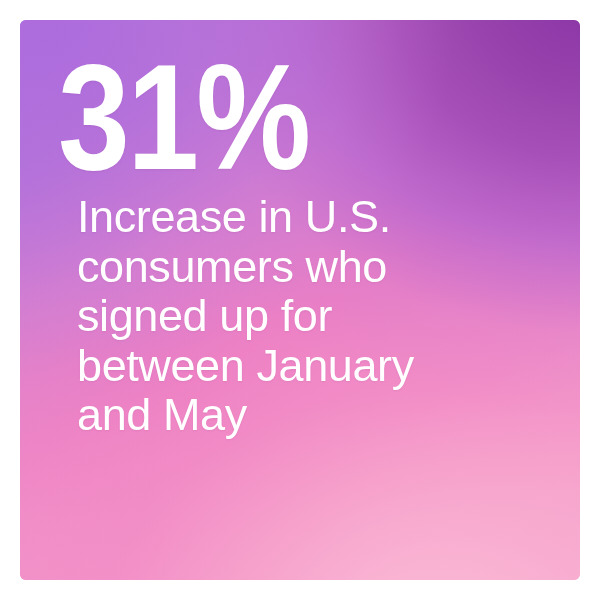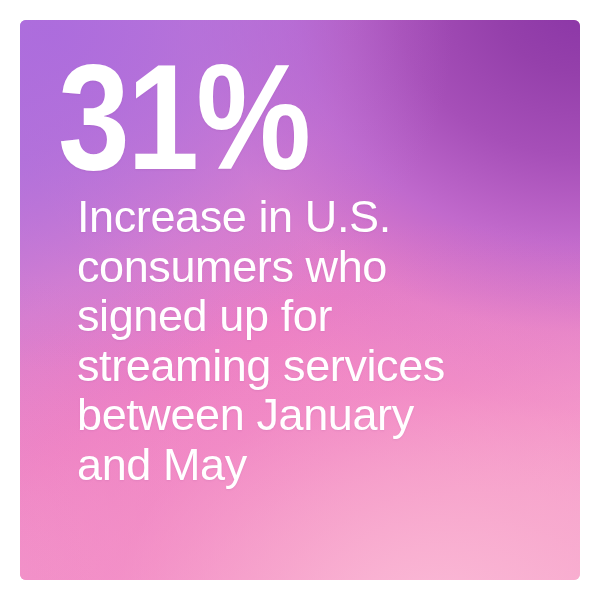--- a/index.html
+++ b/index.html
@@ -140,19 +140,18 @@
   <div class="grad-bottom"></div>
 
   <div class="card-content">
 
     <div id="headline-stat">31%</div>
 
     <ul id="description">
       <li>Increase in U.S.</li>
       <li>consumers who</li>
       <li>signed up for</li>
-      <li>streaming services</li>
       <li>between January</li>
       <li>and May</li>
     </ul>
 
   </div>
 </div>
 
 </body></html>

